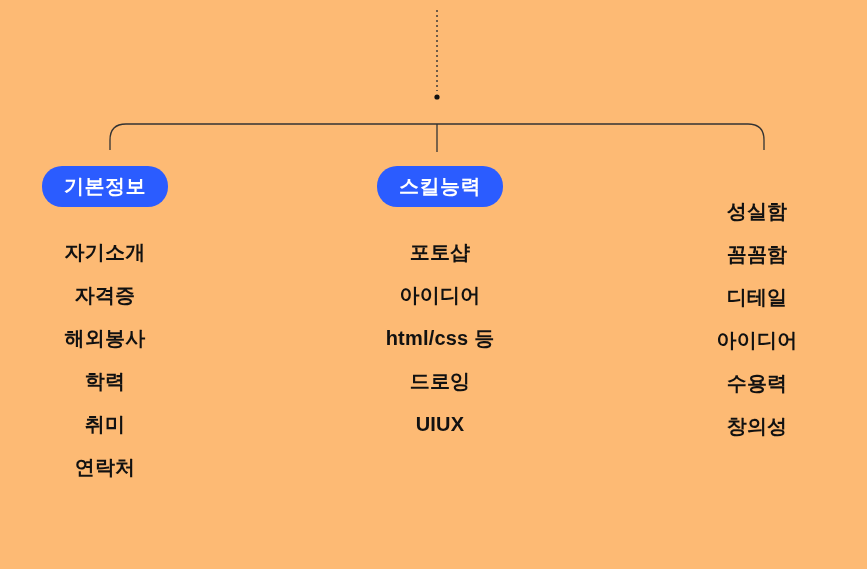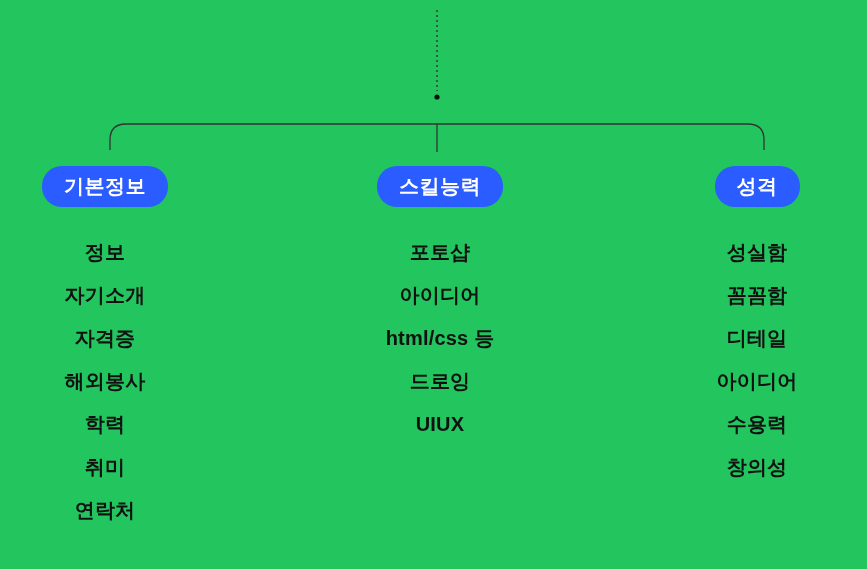--- a/index.html
+++ b/index.html
@@ -4,21 +4,21 @@
 <style>
   * { margin: 0; padding: 0; box-sizing: border-box; }
   html, body {
     background: #ffffff;
     font-family: "Liberation Sans", "DejaVu Sans", sans-serif;
   }
   .canvas {
     position: relative;
     width: 867px;
     height: 569px;
-    background: #22c55e;
+    background: #fdba74;
     overflow: hidden;
   }
   .connector-overlay {
     position: absolute;
     left: 0; top: 0;
     width: 867px; height: 569px;
     pointer-events: none;
   }
   .column {
     position: absolute;
@@ -65,21 +65,20 @@
     <circle cx="437" cy="97" r="2.6" fill="#111111"></circle>
 
     <path d="M110,150 L110,140 Q110,124 126,124 L748,124 Q764,124 764,140 L764,150" fill="none" stroke="#333333" stroke-width="1.3"></path>
 
     <line x1="437" y1="124" x2="437" y2="152" stroke="#333333" stroke-width="1.3"></line>
   </svg>
 
   <div class="column col-1">
     <div class="pill">기본정보</div>
     <ul class="item-list">
-      <li>정보</li>
       <li>자기소개</li>
       <li>자격증</li>
       <li>해외봉사</li>
       <li>학력</li>
       <li>취미</li>
       <li>연락처</li>
     </ul>
   </div>
 
   <div class="column col-2">
@@ -87,21 +86,20 @@
     <ul class="item-list">
       <li>포토샵</li>
       <li>아이디어</li>
       <li>html/css 등</li>
       <li>드로잉</li>
       <li>UIUX</li>
     </ul>
   </div>
 
   <div class="column col-3">
-    <div class="pill">성격</div>
     <ul class="item-list">
       <li>성실함</li>
       <li>꼼꼼함</li>
       <li>디테일</li>
       <li>아이디어</li>
       <li>수용력</li>
       <li>창의성</li>
     </ul>
   </div>
 

